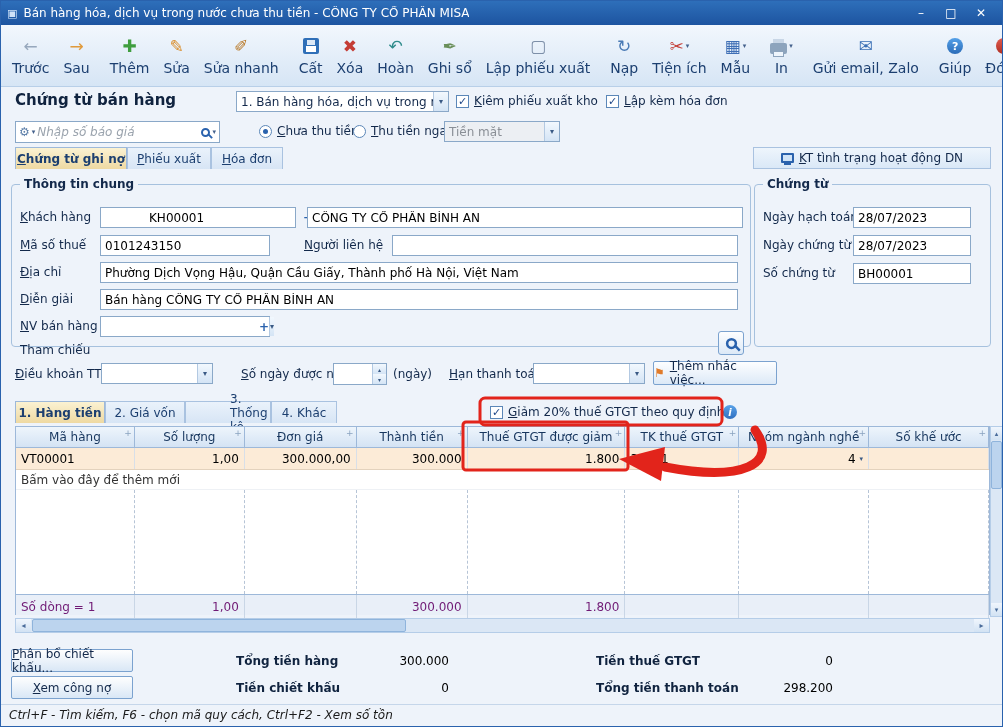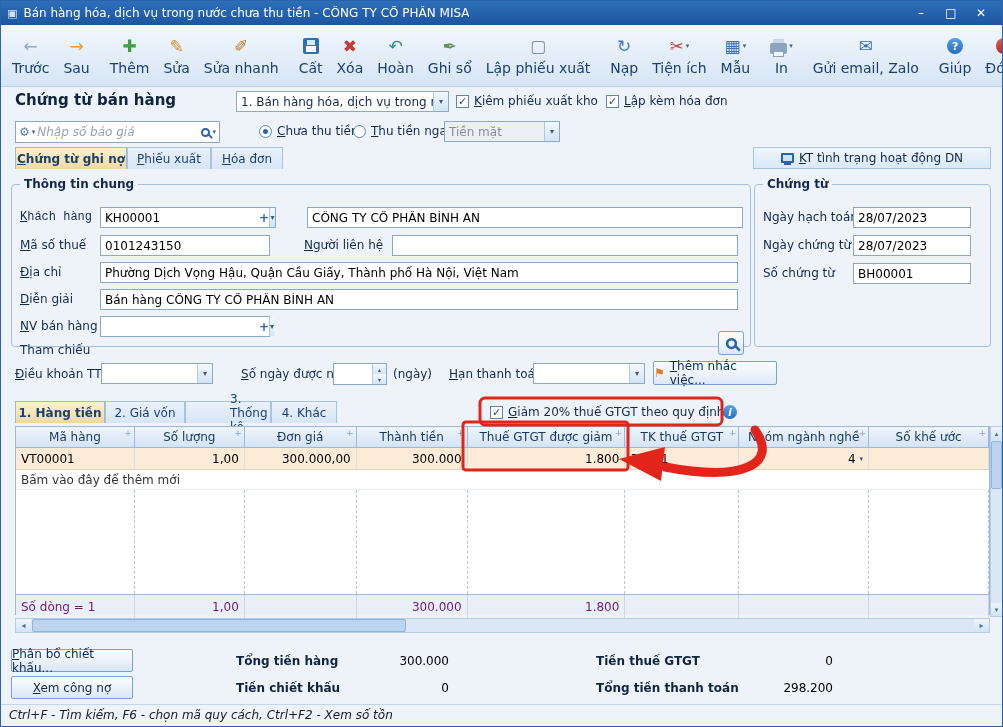--- a/index.html
+++ b/index.html
@@ -293,22 +293,22 @@
   <div class="tab" style="left:210px; width:72px;">
       <span class="ak">Hóa đơn</span>
     </div>
   <div class="kt-btn">
     <span class="monitor"></span>
     <span class="ak">KT tình trạng hoạt động DN</span>
   </div>
 
   <fieldset style="left:10px; top:176px; width:740px; height:170px;">
     <legend>Thông tin chung</legend>
-    <span class="flabel ak" style="left:8px; top:19px;font-family:Liberation Mono, monospace;">Khách hàng</span>
-    <div class="combo-ctl" style="left:88px; top:16px; width:176px;">
+    <span class="flabel ak" style="left:8px; top:19px;">Khách hàng</span>
+    <div class="combo-ctl" style="left:88px; top:16px; width:196px;padding-left:44px;">
       <input value="KH00001" style="">
       <span class="plus-btn">+</span>
       <span class="dd-btn">▾</span>
     </div>
     <input class="tb-input" style="left: 295px; top: 16px; width: 436px;" value="CÔNG TY CỔ PHẦN BÌNH AN">
 
     <span class="flabel ak" style="left:8px; top:47px;">Mã số thuế</span>
     <input class="tb-input" style="left: 88px; top: 44px; width: 170px;" value="0101243150">
     <span class="flabel ak" style="left:292px; top:47px;">Người liên hệ</span>
     <input class="tb-input" style="left: 380px; top: 44px; width: 346px;">

